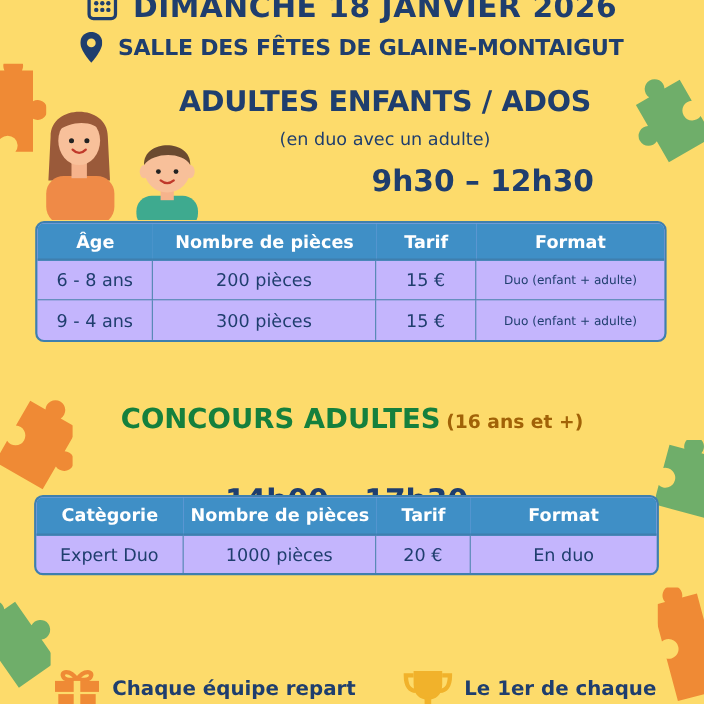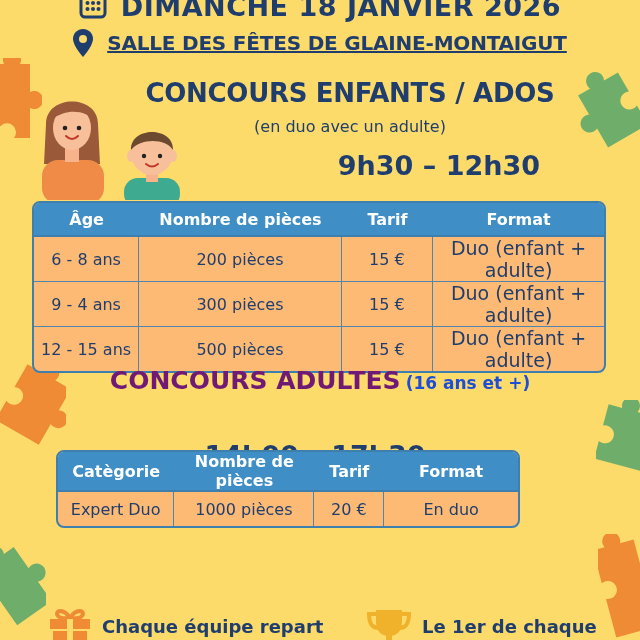--- a/index.html
+++ b/index.html
@@ -15,70 +15,70 @@
     
     .date-line {
       left: 0; top: -12px; width: 640px; height: 36px;
       display: flex; align-items: center; justify-content: center; gap: 14px;
     }
     .date-text { font-weight: bold; font-size: 27px; letter-spacing: 0.5px; color: #1f3e6e; }
     .loc-line {
       left: 0; top: 28px; width: 640px; height: 30px;
       display: flex; align-items: center; justify-content: center; gap: 14px;
     }
-    .loc-text { font-weight: bold; font-size: 20px; color: #1f3e6e; letter-spacing: -0.2px; text-decoration: underline; }
+    .loc-text { font-weight: bold; font-size: 20px; color: #1f3e6e; letter-spacing: -0.2px; }
 
     .title1 {
       left: 110px; top: 78px; width: 480px; text-align: center;
       font-weight: bold; font-size: 26px; color: #1f3e6e; letter-spacing: -0.3px;
     }
     .sub1 {
       left: 110px; top: 117px; width: 480px; text-align: center;
       font-size: 16px; color: #1f3e6e;
     }
     .time1 {
       left: 120px; top: 150px; width: 420px; text-align: right;
       font-weight: bold; font-size: 27px; color: #1f3e6e;
     }
 
     
     table { border-collapse: separate; border-spacing: 0; }
     .tbl {
       border: 2px solid #3f7fae;
       border-radius: 8px;
       overflow: hidden;
-      background: #fdba74;
+      background: #c4b5fd;
     }
     .tbl th {
       background: #3f8fc6; color: #fff;
       font-weight: bold; font-size: 16px;
       height: 34px; text-align: center;
       border-bottom: 2px solid #3f7fae;
     }
     .tbl td {
       font-size: 16px; color: #1f3e6e; text-align: center;
       height: 36px;
       border-right: 1.5px solid #4f85b0;
       border-bottom: 1.5px solid #4f85b0;
     }
     .tbl tr td:last-child { border-right: none; }
     .tbl tr:last-child td { border-bottom: none; }
-    .tbl td.small { font-size: 19px; }
+    .tbl td.small { font-size: 11px; }
 
     .t1 { left: 32px; top: 201px; width: 574px; }
-    .t2 { left: 56px; top: 450px; width: 464px; }
+    .t2 { left: 31px; top: 450px; width: 568px; }
     .t2 th { height: 35px; }
     .t2 td { height: 34px; }
 
     .title2 {
       left: 90px; top: 366px; width: 460px; text-align: center;
       white-space: nowrap;
     }
-    .title2 .big { font-weight: bold; font-size: 25px; color: #701a75; }
-    .title2 .small { font-size: 17px; color: #1d4ed8; font-weight: bold; }
+    .title2 .big { font-weight: bold; font-size: 25px; color: #15803d; }
+    .title2 .small { font-size: 17px; color: #a16207; font-weight: bold; }
     .time2 {
       left: 150px; top: 404px; width: 330px; text-align: center;
       font-weight: bold; font-size: 27px; color: #1f3e6e; margin-top: 36px;
     }
 
     .footer-item {
       display: flex; align-items: center; gap: 10px;
       font-weight: bold; font-size: 18px; color: #1f3e6e;
     }
     .f1 { left: 48px; top: 606px; }
@@ -153,21 +153,21 @@
   <rect x="110" y="84" width="12" height="14" fill="#f6b38c"></rect>
   <ellipse cx="116" cy="70" rx="21" ry="21" fill="#f8c09a"></ellipse>
   <ellipse cx="95" cy="72" rx="4" ry="6" fill="#f8c09a"></ellipse>
   <ellipse cx="137" cy="72" rx="4" ry="6" fill="#f8c09a"></ellipse>
   <path d="M95 66 C94 42 138 42 137 66 C130 54 104 54 95 66 Z" fill="#6b4a30"></path>
   <circle cx="108" cy="72" r="2.2" fill="#222"></circle>
   <circle cx="124" cy="72" r="2.2" fill="#222"></circle>
   <path d="M110 80 Q116 85 122 80" stroke="#c0392b" stroke-width="2" fill="none" stroke-linecap="round"></path>
 </svg>
 
-<div class="abs title1">CONCOURS ENFANTS / ADOS</div>
+<div class="abs title1">ADULTES ENFANTS / ADOS</div>
 <div class="abs sub1">(en duo avec un adulte)</div>
 <div class="abs time1">9h30 – 12h30</div>
 
 <table class="abs tbl t1">
   <colgroup>
     <col style="width:106px">
       <col style="width:204px">
       <col style="width:92px">
       <col style="width:172px">
   </colgroup>
@@ -185,26 +185,20 @@
       <td>200 pièces</td>
       <td>15 €</td>
       <td class="small">Duo (enfant + adulte)</td>
     </tr>
     <tr>
       <td>9 - 4 ans</td>
       <td>300 pièces</td>
       <td>15 €</td>
       <td class="small">Duo (enfant + adulte)</td>
     </tr>
-    <tr>
-      <td>12 - 15 ans</td>
-      <td>500 pièces</td>
-      <td>15 €</td>
-      <td class="small">Duo (enfant + adulte)</td>
-    </tr>
   </tbody>
 </table>
 
 <div class="abs title2">
   <span class="big">CONCOURS ADULTES</span>
   <span class="small">(16 ans et +)</span>
 </div>
 <div class="abs time2">14h00 – 17h30</div>
 
 <table class="abs tbl t2">

